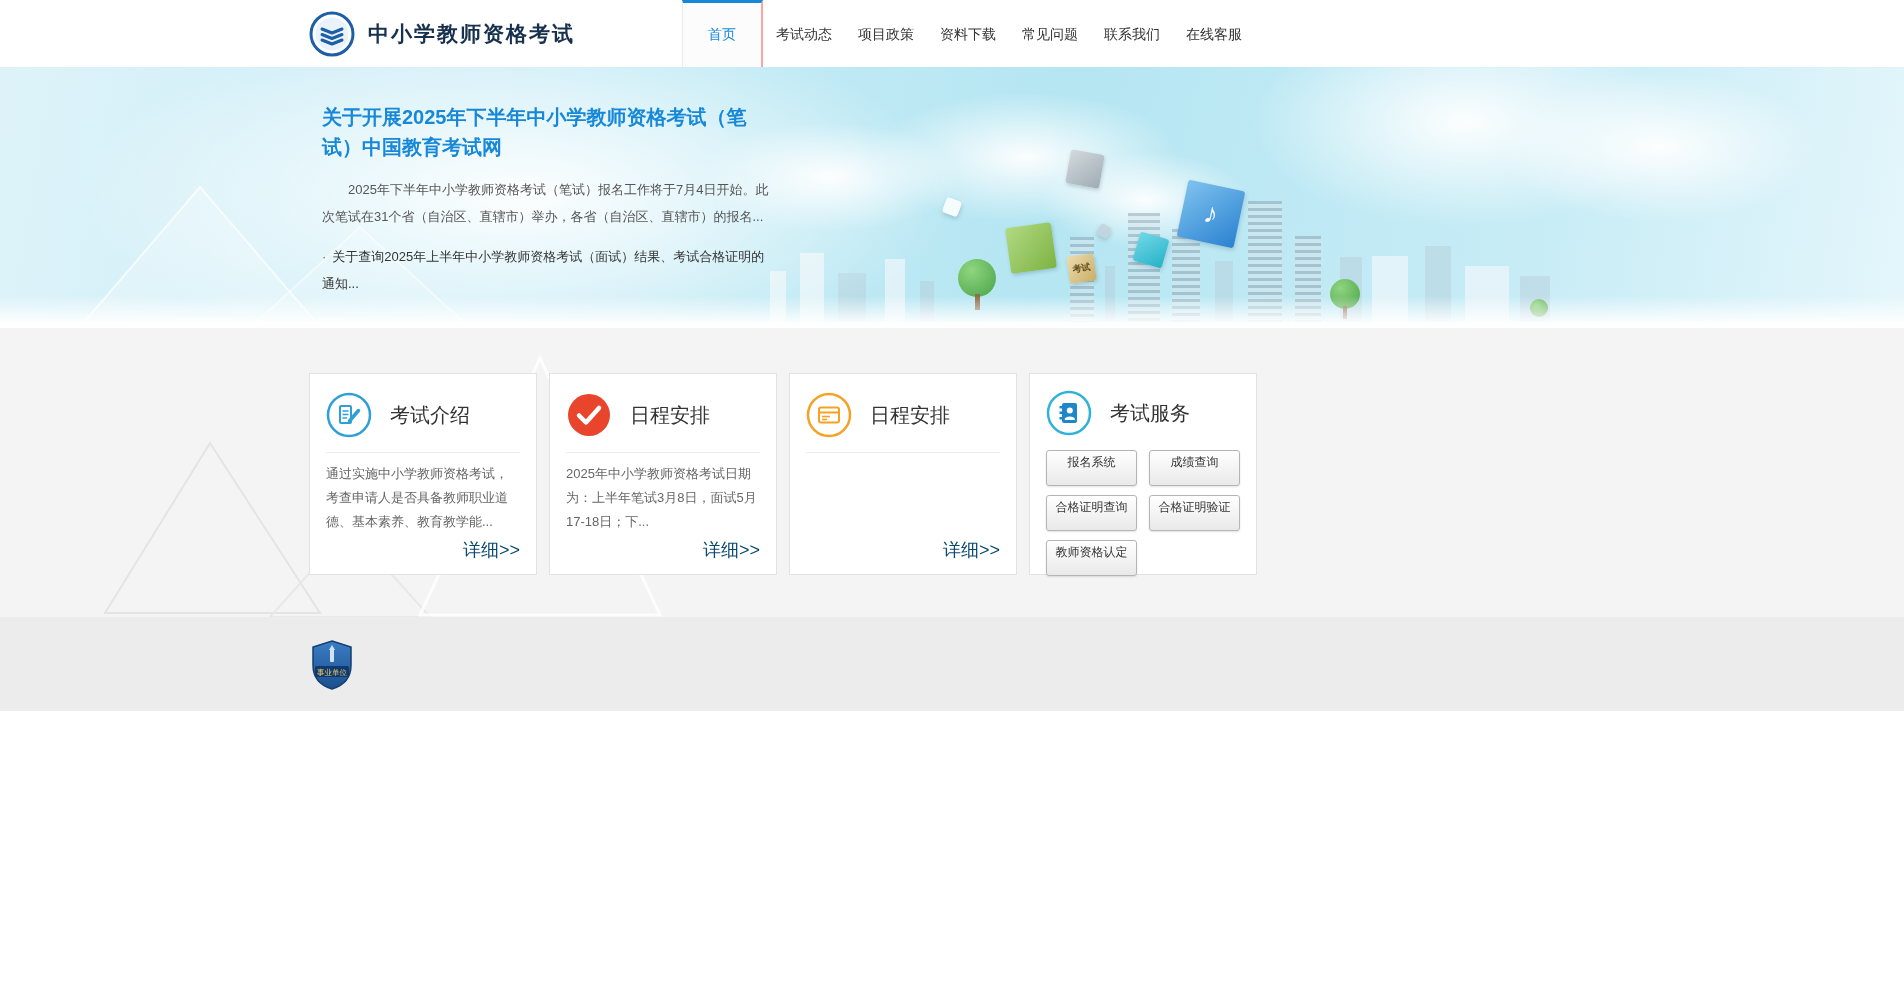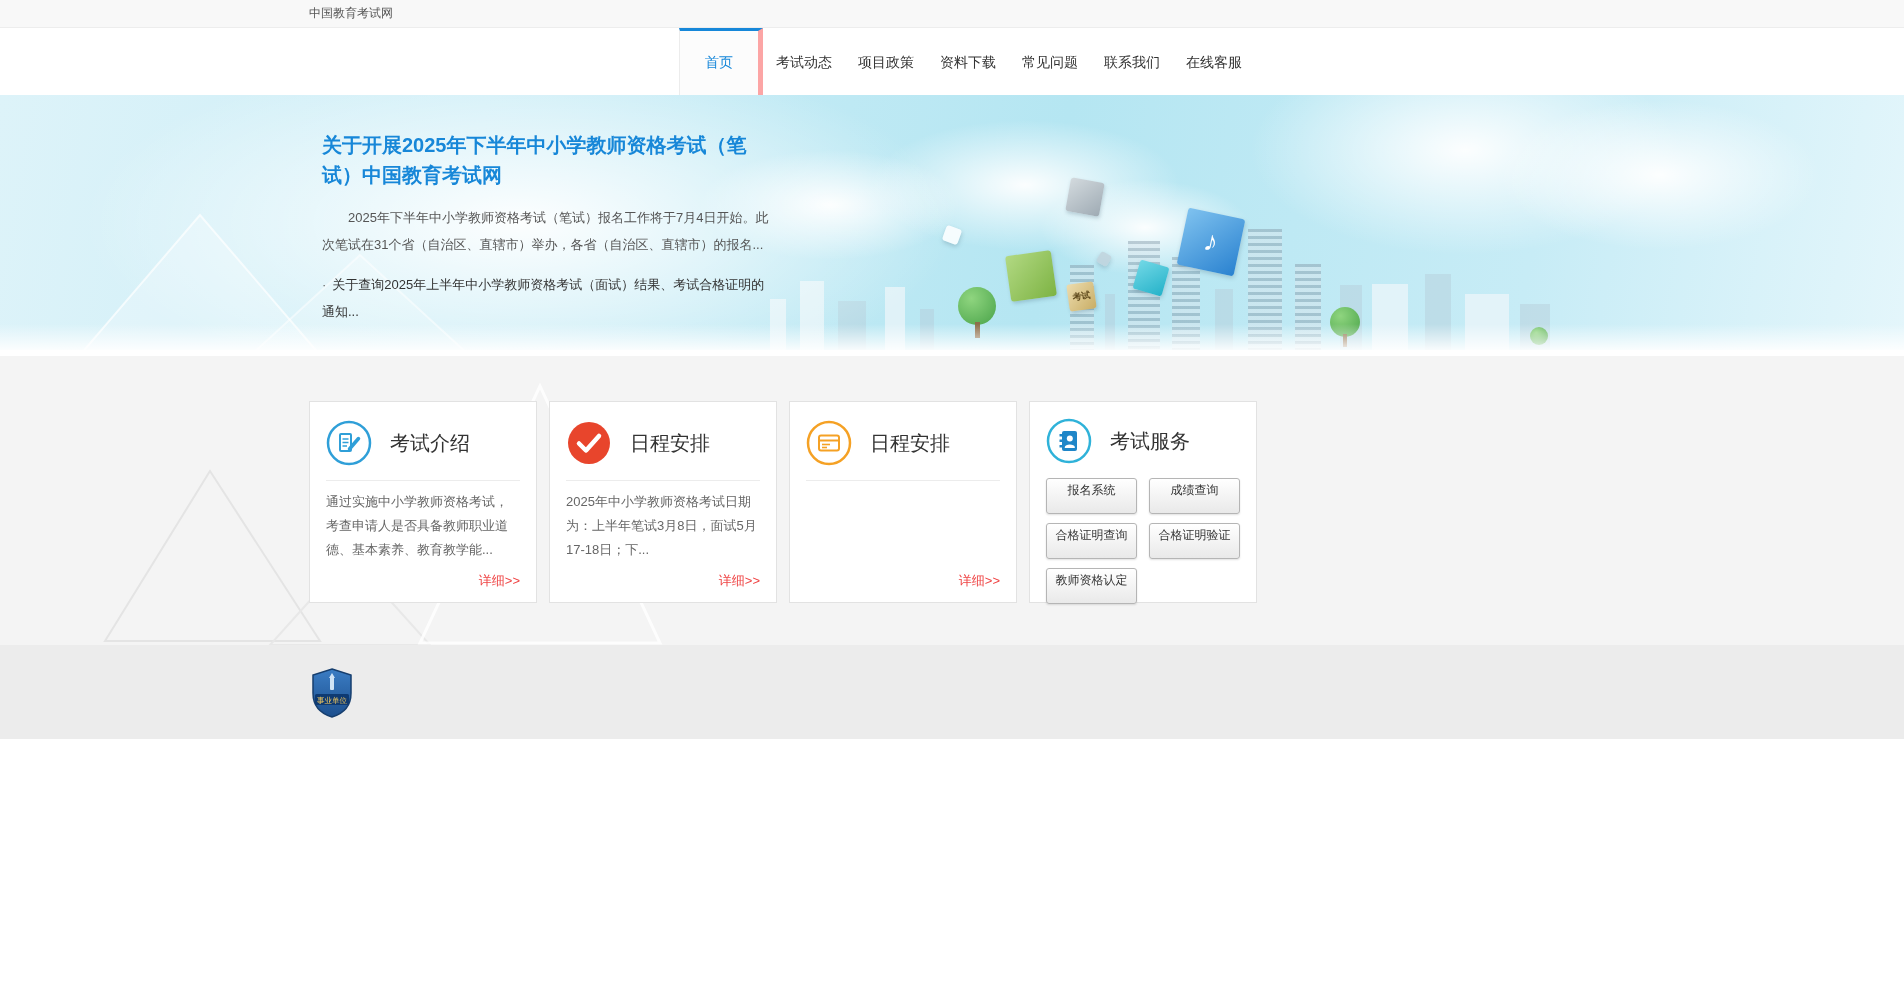--- a/index.html
+++ b/index.html
@@ -15,21 +15,21 @@
 
   
   .header { height:67px; background:#fff; }
   .header-inner { display:flex; align-items:stretch; height:67px; }
   .logo-area { display:flex; align-items:center; gap:13px; cursor:pointer; }
   .site-title { font-size:21px; font-weight:700; color:#16304e; letter-spacing:2px; }
   .nav { margin-left:auto; display:flex; margin-right:4px; }
   .nav-item { display:flex; align-items:center; padding:0 13px; font-size:14px; color:#333;
               border-top:3px solid transparent; cursor:pointer; }
   .nav-item.active { color:#1687d9; border-top-color:#1687d9; background:#fcfcfc;
-              border-left:1px solid #ececec; border-right:5px solid #fca5a5; padding:0 25px; }
+              border-left:1px solid #ececec; border-right:2px solid #fca5a5; padding:0 25px; }
 
   
   .hero { position:relative; height:261px; overflow:hidden; border-bottom:6px solid #fff;
     background: linear-gradient(100deg,#ddf3f9 0%,#cdeef7 25%,#b5e6f2 55%,#c7ecf6 80%,#e4f6fb 100%); }
   .cloud { position:absolute; border-radius:50%;
     background: radial-gradient(closest-side, rgba(255,255,255,.95), rgba(255,255,255,0)); }
   .hero-white-glow { position:absolute; left:0; top:0; width:980px; height:100%;
     background: radial-gradient(ellipse 560px 220px at 520px 50%, rgba(255,255,255,.95), rgba(255,255,255,0) 78%); }
   .hero-bottom-fade { position:absolute; left:0; bottom:0; width:100%; height:26px;
     background: linear-gradient(180deg, rgba(255,255,255,0), rgba(255,255,255,.9)); }
@@ -60,47 +60,54 @@
   
   .main { position:relative; background:#f4f4f4; padding:45px 0 42px; }
   .watermark { position:absolute; left:0; top:0; pointer-events:none; }
   .cards { display:flex; gap:12px; }
   .card { width:228px; height:202px; background:#fff; border:1px solid #e2e2e2;
           padding:16px 16px 12px; display:flex; flex-direction:column; }
   .card-head { display:flex; align-items:center; height:50px; }
   .card-title { margin-left:18px; font-size:20px; color:#333; }
   .card-divider { border-top:1px solid #ececec; margin:12px 0 9px; }
   .card-body { font-size:13px; line-height:24px; color:#666; height:72px; overflow:hidden; }
-  .card-link { margin-top:auto; text-align:right; font-size:13px; color:#ef4444; cursor:pointer; }
+  .card-link { margin-top:auto; text-align:right; font-size:18px; color:#0c4a6e; cursor:pointer; }
   .service-grid { margin-top:14px; display:grid; grid-template-columns:1fr 1fr; gap:9px 12px; }
   .service-btn { height:36px; line-height:23px; text-align:center; font-size:12px; color:#333;
      background:linear-gradient(#ffffff,#e9e9e9); border:1px solid #b5b5b5; border-radius:3px;
      box-shadow:0 1px 2px rgba(0,0,0,.12); cursor:pointer; white-space:nowrap; overflow:hidden; }
 
   
   .footer { background:#ececec; padding:22px 0 20px; }
   .footer-inner { display:flex; align-items:flex-start; gap:14px; }
   .footer-lines { font-size:12px; color:#333; line-height:17.5px; padding-top:2px; }
   .icp-line { display:flex; align-items:center; }
   .police-group { display:flex; align-items:center; margin-left:18px; gap:4px; }
   .link-like { cursor:pointer; }
 </style>
 </head>
 <body>
 
 <div class="page">
 
-  <div class="topbar">
-    <div class="container">
-      <span class="site-name">中国教育考试网</span>
-    </div>
-  </div>
 
   <header class="header">
     <div class="container header-inner">
+      <div class="logo-area">
+        <svg width="46" height="46" viewBox="0 0 46 46">
+          <circle cx="23" cy="23" r="21" fill="#ffffff" stroke="#1d5fa6" stroke-width="3"></circle>
+          <circle cx="23" cy="23" r="16.5" fill="#eaf2fa"></circle>
+          <g stroke="#1d5fa6" stroke-width="3" fill="none" stroke-linecap="round" stroke-linejoin="round">
+            <path d="M13 18 L23 22 L33 18"></path>
+            <path d="M13 23.5 L23 27.5 L33 23.5"></path>
+            <path d="M13 29 L23 33 L33 29"></path>
+          </g>
+        </svg>
+        <span class="site-title">中小学教师资格考试</span>
+      </div>
       <nav class="nav">
         <div class="nav-item active">首页</div>
         <div class="nav-item">考试动态</div>
         <div class="nav-item">项目政策</div>
         <div class="nav-item">资料下载</div>
         <div class="nav-item">常见问题</div>
         <div class="nav-item">联系我们</div>
         <div class="nav-item">在线客服</div>
       </nav>
     </div>

